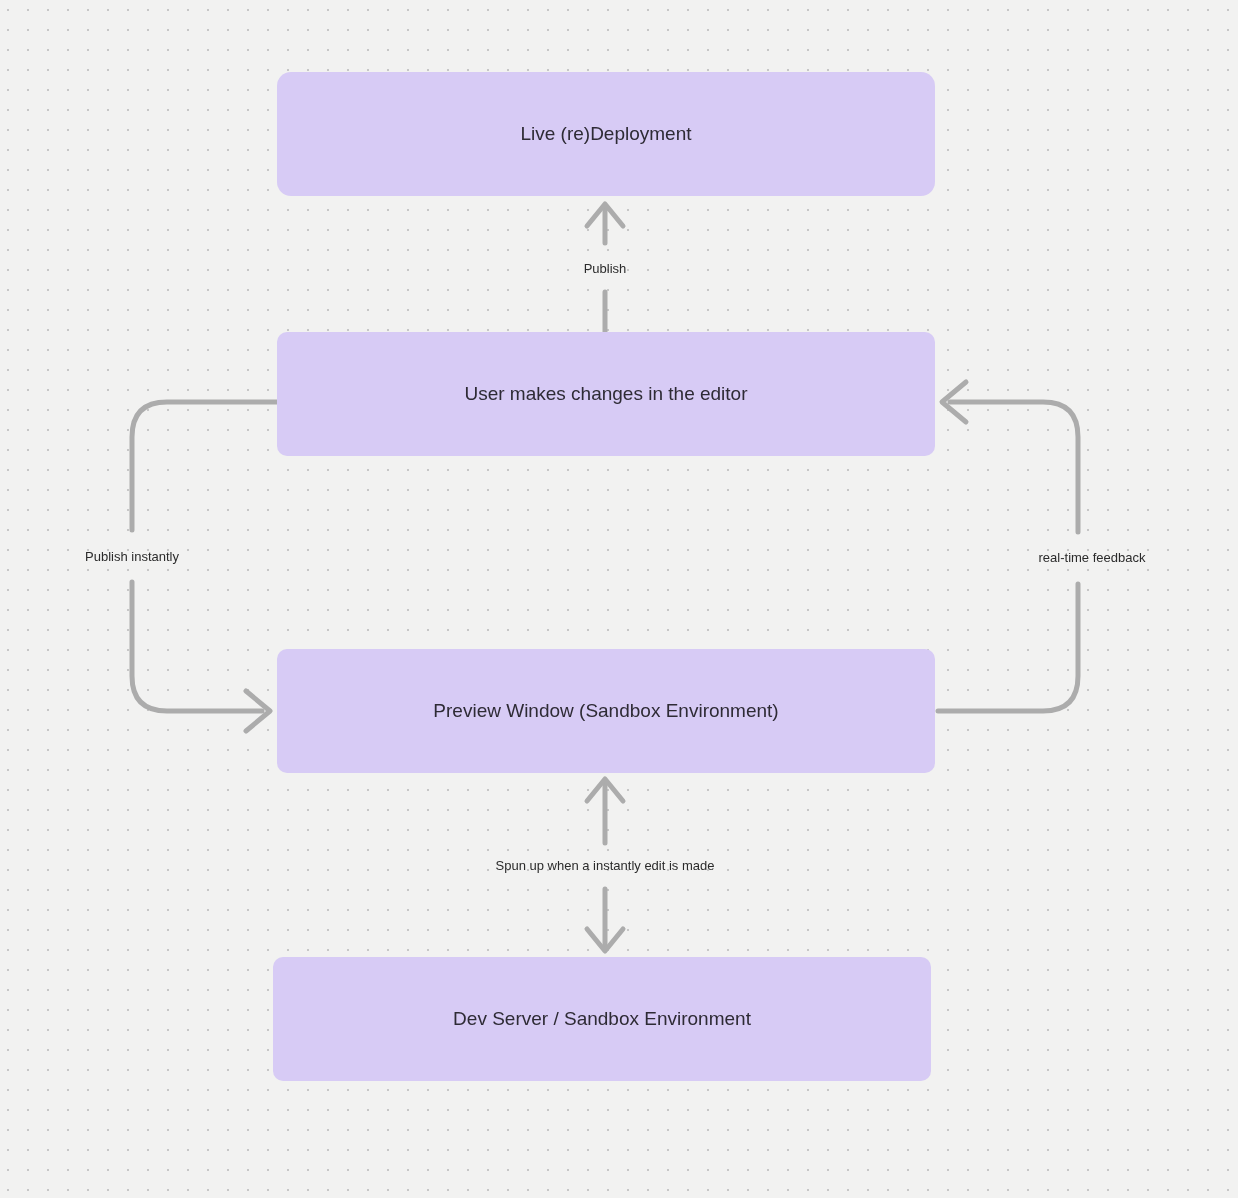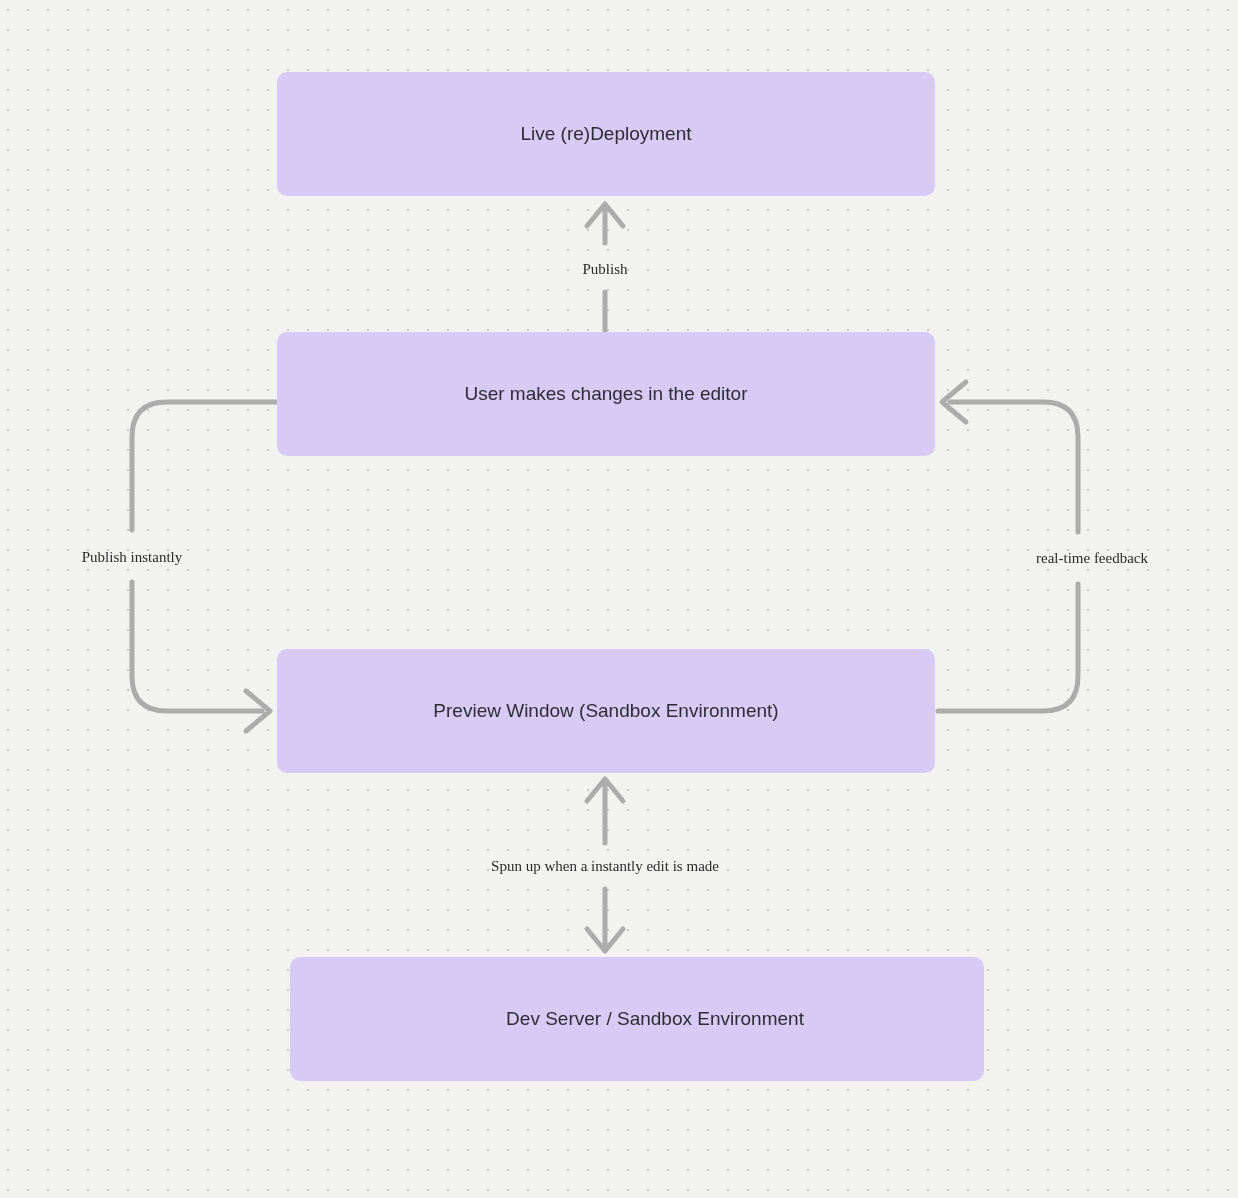--- a/index.html
+++ b/index.html
@@ -41,23 +41,22 @@
     cursor: pointer;
   }
   .node span {
     display: block;
   }
   .edge-label {
     position: absolute;
     transform: translate(-50%, -50%);
     white-space: nowrap;
     color: var(--label-color, #2b2b2b);
-    font-size: 15px;
+    font-size: 13px;
     line-height: 1.2;
-    font-family: Liberation Serif, serif;
   }
 </style>
 </head>
 <body>
 
 <svg class="edges-svg" viewBox="0 0 1238 1198" fill="none" stroke-width="5" stroke-linecap="round" stroke-linejoin="round">
 
   <g stroke="#acacac">
     <path d="M605 243 L605 208"></path>
     <path d="M587 226 L605 204 L623 226"></path>
@@ -77,33 +76,33 @@
   </g>
 
   <g stroke="#acacac">
     <path d="M605 843 L605 785"></path>
     <path d="M587 801 L605 779 L623 801"></path>
     <path d="M605 889 L605 945"></path>
     <path d="M587 929 L605 951 L623 929"></path>
   </g>
 </svg>
 
-<div class="node" style="left:277px; top:72px;">
+<div class="node" style="left:277px; top:72px;border-radius:14px;">
   <span>Live (re)Deployment</span>
 </div>
 
 <div class="node" style="left:277px; top:332px;">
   <span>User makes changes in the editor</span>
 </div>
 
 <div class="node" style="left:277px; top:649px;justify-content:center;">
   <span>Preview Window (Sandbox Environment)</span>
 </div>
 
-<div class="node" style="left:290px; top:957px;padding-left:36px;">
+<div class="node" style="left:273px; top:957px;">
   <span>Dev Server / Sandbox Environment</span>
 </div>
 
 <div class="edge-label" style="left:605px; top:269px;">Publish</div>
 
 <div class="edge-label" style="left:132px; top:557px;">Publish instantly</div>
 
 <div class="edge-label" style="left:1092px; top:558px;">real-time feedback</div>
 
 <div class="edge-label" style="left:605px; top:866px;">Spun up when a instantly edit is made</div>

